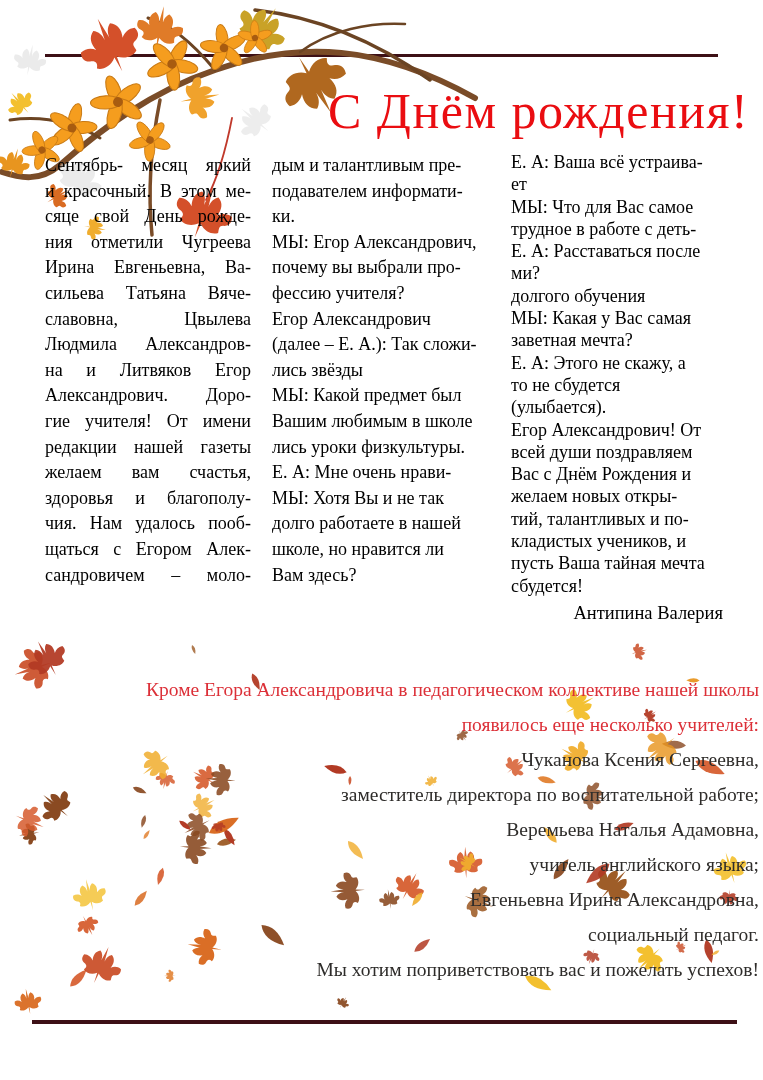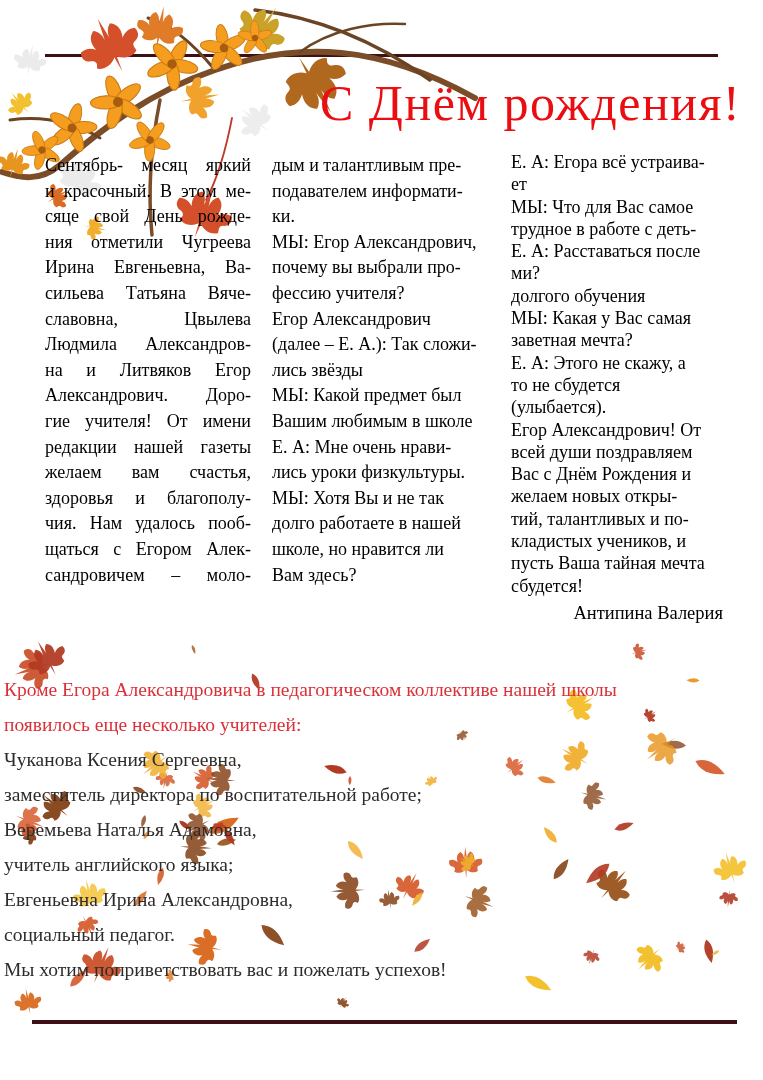--- a/index.html
+++ b/index.html
@@ -9,36 +9,36 @@
     font-family: "Liberation Serif", serif;
   }
   .rule { position: absolute; background: #3d1016; z-index: 2; }
   .rule.top { left: 45px; width: 673px; top: 54px; height: 3px; }
   .rule.bottom { left: 32px; width: 705px; top: 1020px; height: 4px; }
 
   .branch { position: absolute; left: 0; top: 0; z-index: 3; pointer-events: none; }
   .scatter { position: absolute; left: 0; top: 0; z-index: 1; pointer-events: none; }
 
   .title {
-    position: absolute; left: 312px; top: 66px; margin: 8px; z-index: 4;
+    position: absolute; left: 312px; top: 66px; margin: 16px; z-index: 4;
     font-size: 50px; font-weight: normal; letter-spacing: 1.5px;
     color: #ea0d11; white-space: nowrap;
   }
 
   .col { position: absolute; z-index: 4; color: #000000; font-size: 18px; }
   .col1 { left: 45px;  width: 206px; top: 153px; }
   .col2 { left: 272px; width: 216px; top: 153px; }
   .col3 { left: 511px; width: 216px; top: 151px; }
 
   .jline { line-height: 25.6px; height: 25.6px; text-align: justify; text-align-last: justify; }
   .pline { line-height: 25.6px; height: 25.6px; white-space: nowrap; }
   .cline { line-height: 22.3px; height: 22.3px; white-space: nowrap; }
   .signature { text-align: right; padding-right: 4px; line-height: 26px; margin-top: 3px; font-size: 18.5px; }
 
-  .announce { position: absolute; left: 4px; width: 755px; top: 672px; z-index: 4; text-align: left; }
+  .announce { position: absolute; left: 4px; width: 755px; top: 672px; z-index: 4; text-align: right; }
   .aline { line-height: 35px; height: 35px; font-size: 19.5px; color: #2e2c2a; }
   .aline.red { color: #dc3038; }
 </style>
 </head>
 <body>
 
 <div class="page">
 
   <div class="rule top"></div>
   <div class="rule bottom"></div>
@@ -195,31 +195,31 @@
       <div class="pline">подавателем информати-</div>
       <div class="pline">ки.</div>
       <div class="pline">МЫ: Егор Александрович,</div>
       <div class="pline">почему вы выбрали про-</div>
       <div class="pline">фессию учителя?</div>
       <div class="pline">Егор Александрович</div>
       <div class="pline">(далее – Е. А.): Так сложи-</div>
       <div class="pline">лись звёзды</div>
       <div class="pline">МЫ: Какой предмет был</div>
       <div class="pline">Вашим любимым в школе</div>
+      <div class="pline">лись уроки физкультуры.</div>
       <div class="pline">Е. А: Мне очень нрави-</div>
-      <div class="pline">лись уроки физкультуры.</div>
       <div class="pline">МЫ: Хотя Вы и не так</div>
       <div class="pline">долго работаете в нашей</div>
       <div class="pline">школе, но нравится ли</div>
       <div class="pline">Вам здесь?</div>
     </div>
 
   <div class="col col3">
     <div>
-        <div class="cline">Е. А: Егора всё устраива-</div>
+        <div class="cline">Е. А: Ваша всё устраива-</div>
         <div class="cline">ет</div>
         <div class="cline">МЫ: Что для Вас самое</div>
         <div class="cline">трудное в работе с деть-</div>
         <div class="cline">Е. А: Расставаться после</div>
         <div class="cline">ми?</div>
         <div class="cline">долгого обучения</div>
         <div class="cline">МЫ: Какая у Вас самая</div>
         <div class="cline">заветная мечта?</div>
         <div class="cline">Е. А: Этого не скажу, а</div>
         <div class="cline">то не сбудется</div>

